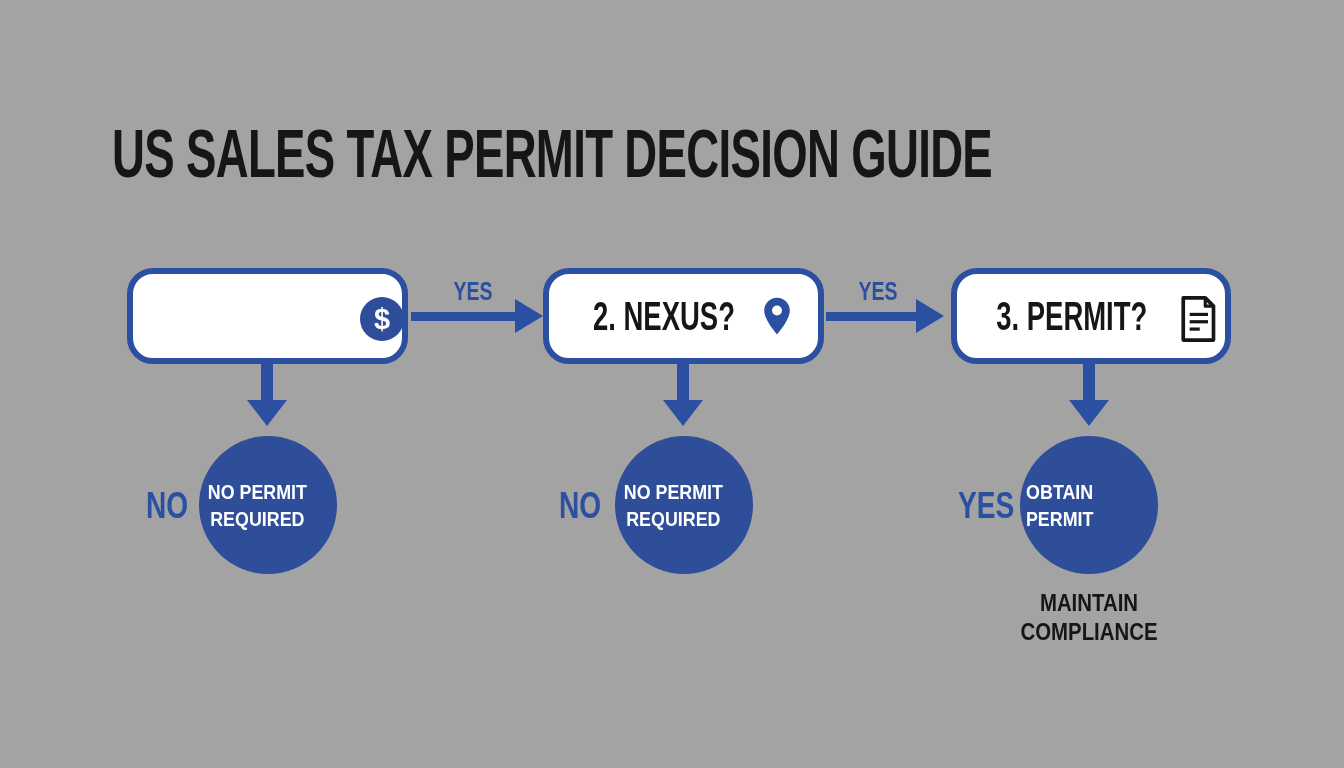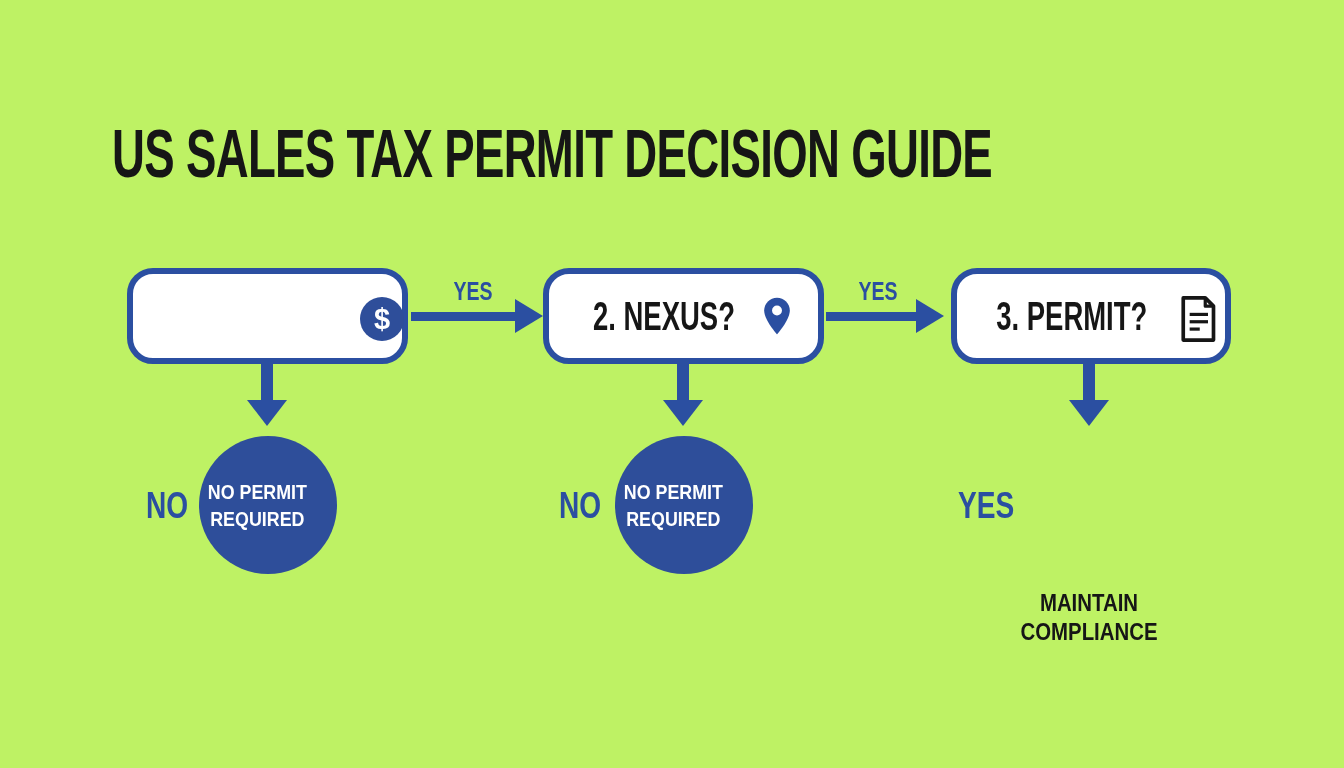--- a/index.html
+++ b/index.html
@@ -1,21 +1,21 @@
 <!DOCTYPE html>
 <html><head>
 <meta charset="utf-8">
 <style>
   * { margin: 0; padding: 0; box-sizing: border-box; }
   html, body { background: #fdfdfe; }
   .stage {
     position: relative;
     width: 1344px;
     height: 768px;
-    background: #bef264;
+    background: #a3a3a3;
     overflow: hidden;
     font-family: "Liberation Sans", sans-serif;
   }
   .cx { display: inline-block; white-space: nowrap; }
   .cx67 { transform: scaleX(0.67); transform-origin: center; }
   .cx78 { transform: scaleX(0.78); transform-origin: center; }
 
   .title {
     position: absolute;
     left: 112px;
@@ -219,19 +219,25 @@
       <span style="display:block;">NO PERMIT</span>
       <span style="display:block;">REQUIRED</span>
     </div>
   </div>
   <div class="result-circle" style="left:615px;">
     <div class="circle-text">
       <span style="display:block;">NO PERMIT</span>
       <span style="display:block;">REQUIRED</span>
     </div>
   </div>
+  <div class="result-circle" style="left:1020px;">
+    <div class="circle-text">
+      <span style="display:block;">OBTAIN</span>
+      <span style="display:block;">PERMIT</span>
+    </div>
+  </div>
 
   <div class="footnote">
     <span style="display:block;">MAINTAIN</span>
     <span style="display:block;">COMPLIANCE</span>
   </div>
 
 </div>
 
 </body></html>

